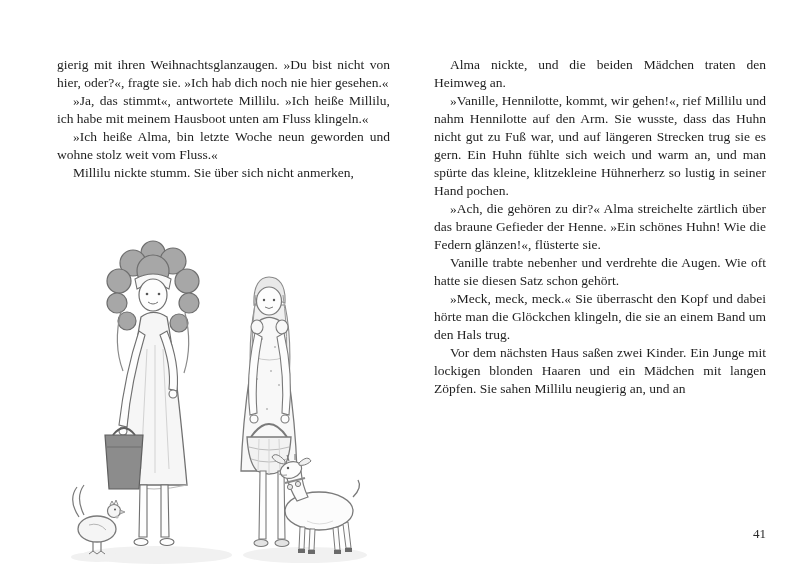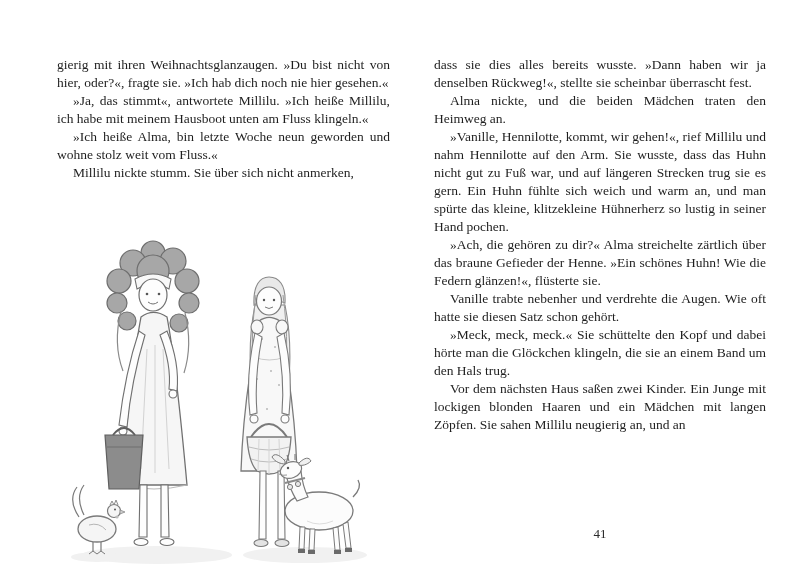--- a/index.html
+++ b/index.html
@@ -40,21 +40,21 @@
     top: 226px;
     width: 333px;
     height: 336px;
   }
   .illustration svg { display: block; width: 100%; height: 100%; }
   .page-number {
     position: absolute;
     left: 434px;
     top: 514px;
     width: 332px;
-    text-align: center;
+    text-align: right;
     font-size: 13px;
     color: #2a2a2a;
   }
 </style>
 </head>
 <body>
 
 <div class="spread">
 
   <div class="page-col left-col">
@@ -201,24 +201,23 @@
         <rect x="241" y="310" width="7" height="4" fill="#6a6a6a"></rect>
         <rect x="251" y="311" width="7" height="4" fill="#6a6a6a"></rect>
         <rect x="277" y="311" width="7" height="4" fill="#6a6a6a"></rect>
         <rect x="288" y="309" width="7" height="4" fill="#6a6a6a"></rect>
         <path d="M 250,282 Q 262,288 276,282" fill="none" stroke="#dddddd" stroke-width="1"></path>
       </g>
     </svg>
   </div>
 
   <div class="page-col right-col">
-    <p>dass sie dies alles bereits wusste. »Dann haben wir ja denselben Rückweg!«, stellte sie scheinbar überrascht fest.</p>
     <p class="indent">Alma nickte, und die beiden Mädchen traten den Heimweg an.</p>
     <p class="indent">»Vanille, Hennilotte, kommt, wir gehen!«, rief Millilu und nahm Hennilotte auf den Arm. Sie wusste, dass das Huhn nicht gut zu Fuß war, und auf längeren Strecken trug sie es gern. Ein Huhn fühlte sich weich und warm an, und man spürte das kleine, klitzekleine Hühnerherz so lustig in seiner Hand pochen.</p>
     <p class="indent">»Ach, die gehören zu dir?« Alma streichelte zärtlich über das braune Gefieder der Henne. »Ein schönes Huhn! Wie die Federn glänzen!«, flüsterte sie.</p>
     <p class="indent">Vanille trabte nebenher und verdrehte die Augen. Wie oft hatte sie diesen Satz schon gehört.</p>
-    <p class="indent">»Meck, meck, meck.« Sie schüttelte den Kopf und dabei hörte man die Glöckchen klingeln, die sie an einem Band um den Hals trug.</p>
+    <p class="indent">»Meck, meck, meck.« Sie überrascht den Kopf und dabei hörte man die Glöckchen klingeln, die sie an einem Band um den Hals trug.</p>
     <p class="indent">Vor dem nächsten Haus saßen zwei Kinder. Ein Junge mit lockigen blonden Haaren und ein Mädchen mit langen Zöpfen. Sie sahen Millilu neugierig an, und an</p>
   </div>
 
   <div class="page-number">41</div>
 
 </div>
 
 </body></html>

